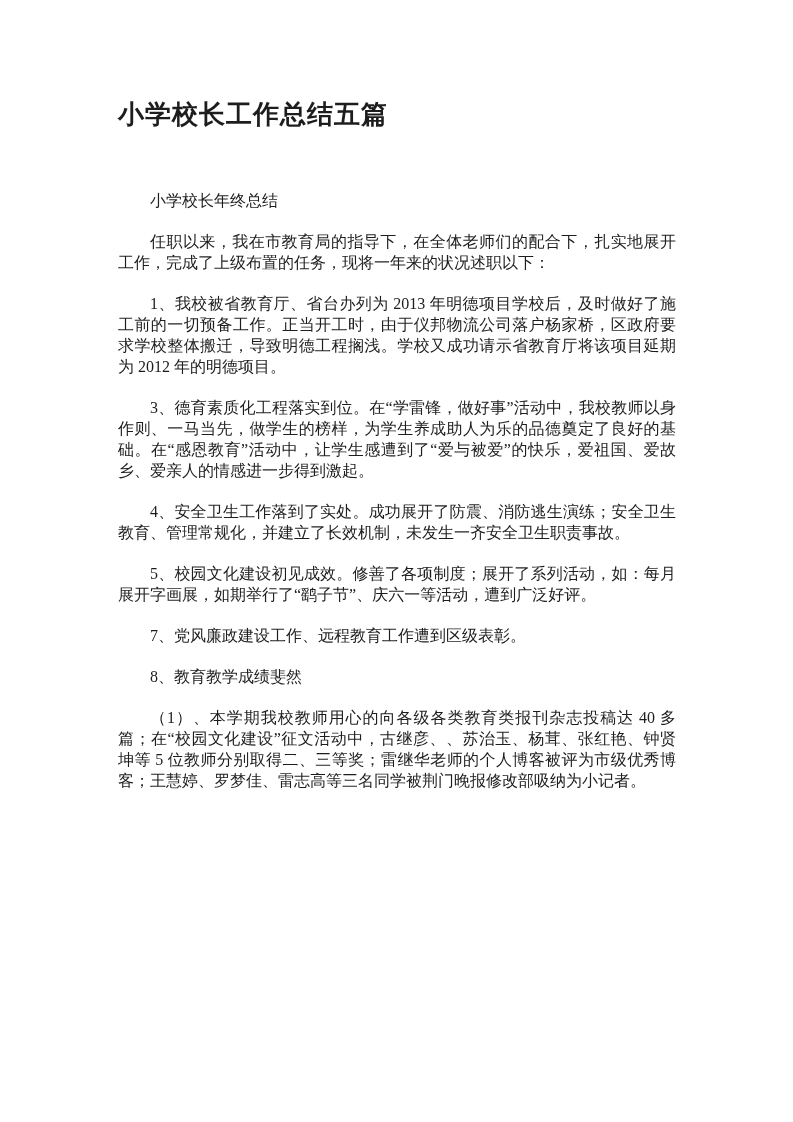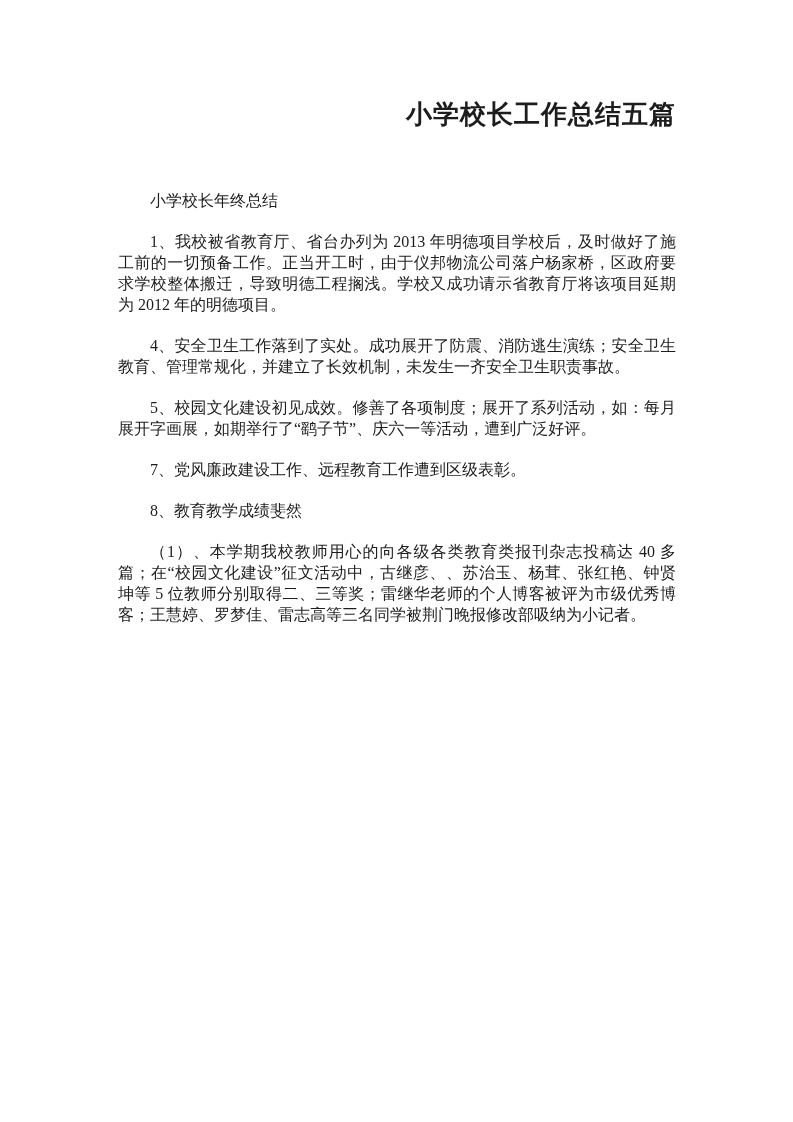--- a/index.html
+++ b/index.html
@@ -18,38 +18,40 @@
     width: 793px;
     height: 1122px;
     padding: 63px 117px 30px 118px;
     background: #ffffff;
     overflow: hidden;
   }
   .doc-title {
     font-size: 26px;
     line-height: 34px;
     font-weight: 700;
-    text-align: right;
+    text-align: left;
     margin: 35px 0 58px 0;
     letter-spacing: 1px;
   }
   .para {
     font-size: 16px;
     line-height: 21px;
     margin: 0 0 20px 0;
     text-indent: 2em;
     text-align: justify;
     word-break: break-all;
   }
 </style>
 </head>
 <body>
 
 <div class="page">
   <h1 class="doc-title">小学校长工作总结五篇</h1>
   <p class="para">小学校长年终总结</p>
+  <p class="para">任职以来，我在市教育局的指导下，在全体老师们的配合下，扎实地展开工作，完成了上级布置的任务，现将一年来的状况述职以下：</p>
   <p class="para">1、我校被省教育厅、省台办列为 2013 年明德项目学校后，及时做好了施工前的一切预备工作。正当开工时，由于仪邦物流公司落户杨家桥，区政府要求学校整体搬迁，导致明德工程搁浅。学校又成功请示省教育厅将该项目延期为 2012 年的明德项目。</p>
+  <p class="para">3、德育素质化工程落实到位。在“学雷锋，做好事”活动中，我校教师以身作则、一马当先，做学生的榜样，为学生养成助人为乐的品德奠定了良好的基础。在“感恩教育”活动中，让学生感遭到了“爱与被爱”的快乐，爱祖国、爱故乡、爱亲人的情感进一步得到激起。</p>
   <p class="para">4、安全卫生工作落到了实处。成功展开了防震、消防逃生演练；安全卫生教育、管理常规化，并建立了长效机制，未发生一齐安全卫生职责事故。</p>
   <p class="para">5、校园文化建设初见成效。修善了各项制度；展开了系列活动，如：每月展开字画展，如期举行了“鹞子节”、庆六一等活动，遭到广泛好评。</p>
   <p class="para">7、党风廉政建设工作、远程教育工作遭到区级表彰。</p>
   <p class="para">8、教育教学成绩斐然</p>
   <p class="para">（1）、本学期我校教师用心的向各级各类教育类报刊杂志投稿达 40 多篇；在“校园文化建设”征文活动中，古继彦、、苏治玉、杨茸、张红艳、钟贤坤等 5 位教师分别取得二、三等奖；雷继华老师的个人博客被评为市级优秀博客；王慧婷、罗梦佳、雷志高等三名同学被荆门晚报修改部吸纳为小记者。</p>
 </div>
 
 </body></html>

